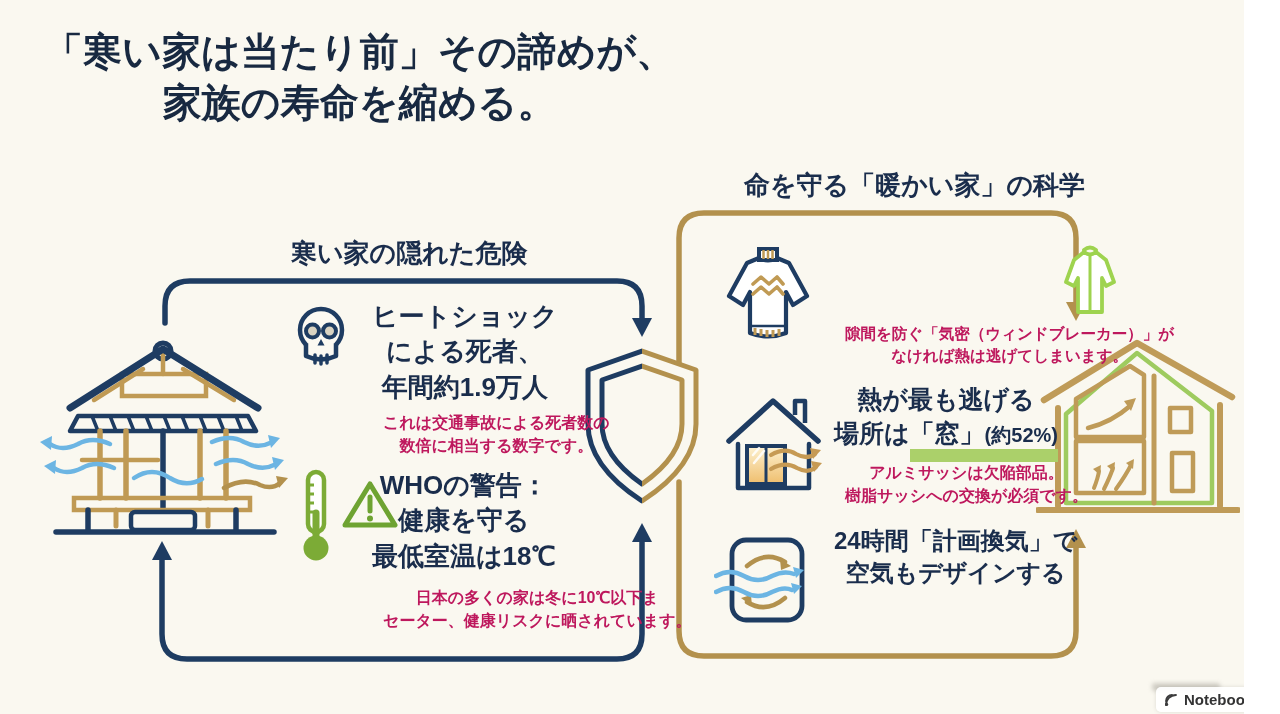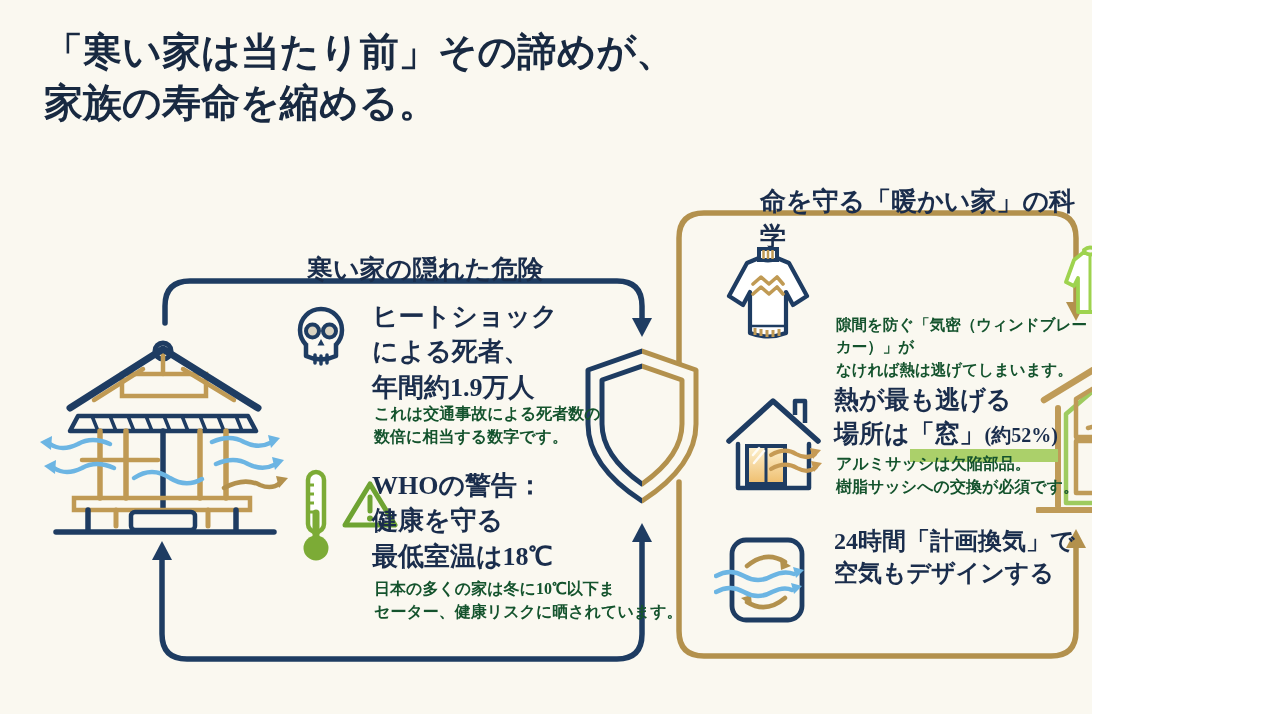--- a/index.html
+++ b/index.html
@@ -1,37 +1,38 @@
 <!DOCTYPE html>
 <html><head>
 <meta charset="utf-8">
 <style>
   html,body{margin:0;padding:0;}
   .canvas{
-    position:relative;width:1092px;height:714px;overflow:hidden;
+    position:relative;width:1244px;height:714px;overflow:hidden;
     background:#faf8f0;
-    font-family:Liberation Serif, serif;
+    font-family:Liberation Sans, sans-serif;
+    text-align:center;
   }
   .abs{position:absolute;}
   .title{
     position:absolute;left:44px;top:26px;margin:0;
     font-size:39px;line-height:1.32;font-weight:800;color:#182941;
     white-space:pre-line;letter-spacing:0px;
   }
   .sec-header{
-    position:absolute;margin:16px;font-size:26px;font-weight:800;color:#1a2d4c;
+    position:absolute;margin:0;font-size:26px;font-weight:800;color:#1a2d4c;
   }
   .sec-l{left:291px;top:236px;}
   .sec-r{left:744px;top:168px;}
   .h{
     position:absolute;margin:0;font-weight:800;color:#1a2d4c;
     white-space:pre-line;
   }
   .sub{
-    position:absolute;margin:0;font-weight:700;color:#14532d;
+    position:absolute;margin:9px;font-weight:700;color:#be185d;
     white-space:pre-line;font-size:16px;line-height:1.45;
   }
   .h-l1{left:372px;top:299px;font-size:26px;line-height:1.36;}
   .sub-l1{left:374px;top:402px;}
   .h-l2{left:372px;top:468px;font-size:26px;line-height:1.36;}
   .sub-l2{left:374px;top:577px;}
   .h-r1{left:834px;top:244px;font-size:24px;line-height:1.35;}
   .sub-r1{left:836px;top:314px;font-size:15.5px;}
   .h-r2{left:834px;top:383px;font-size:25px;line-height:1.34;}
   .sub-r2{left:836px;top:452px;}

